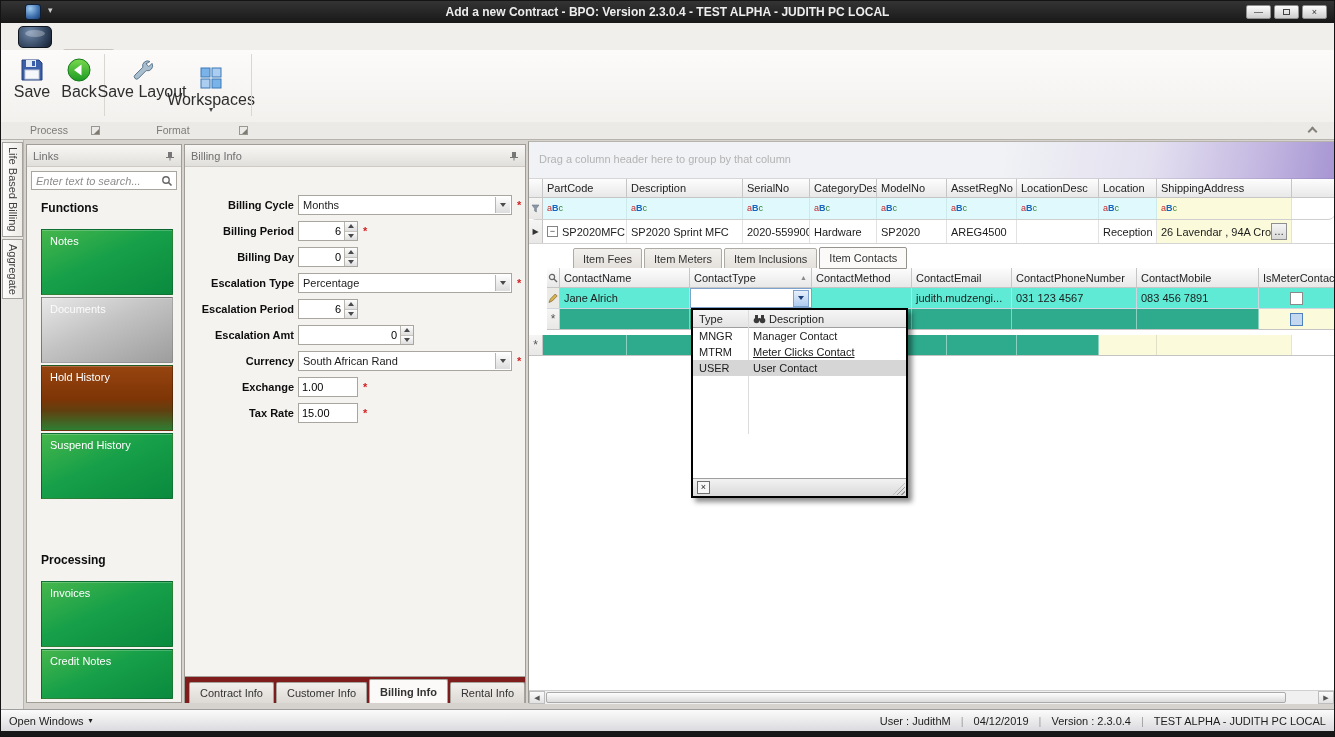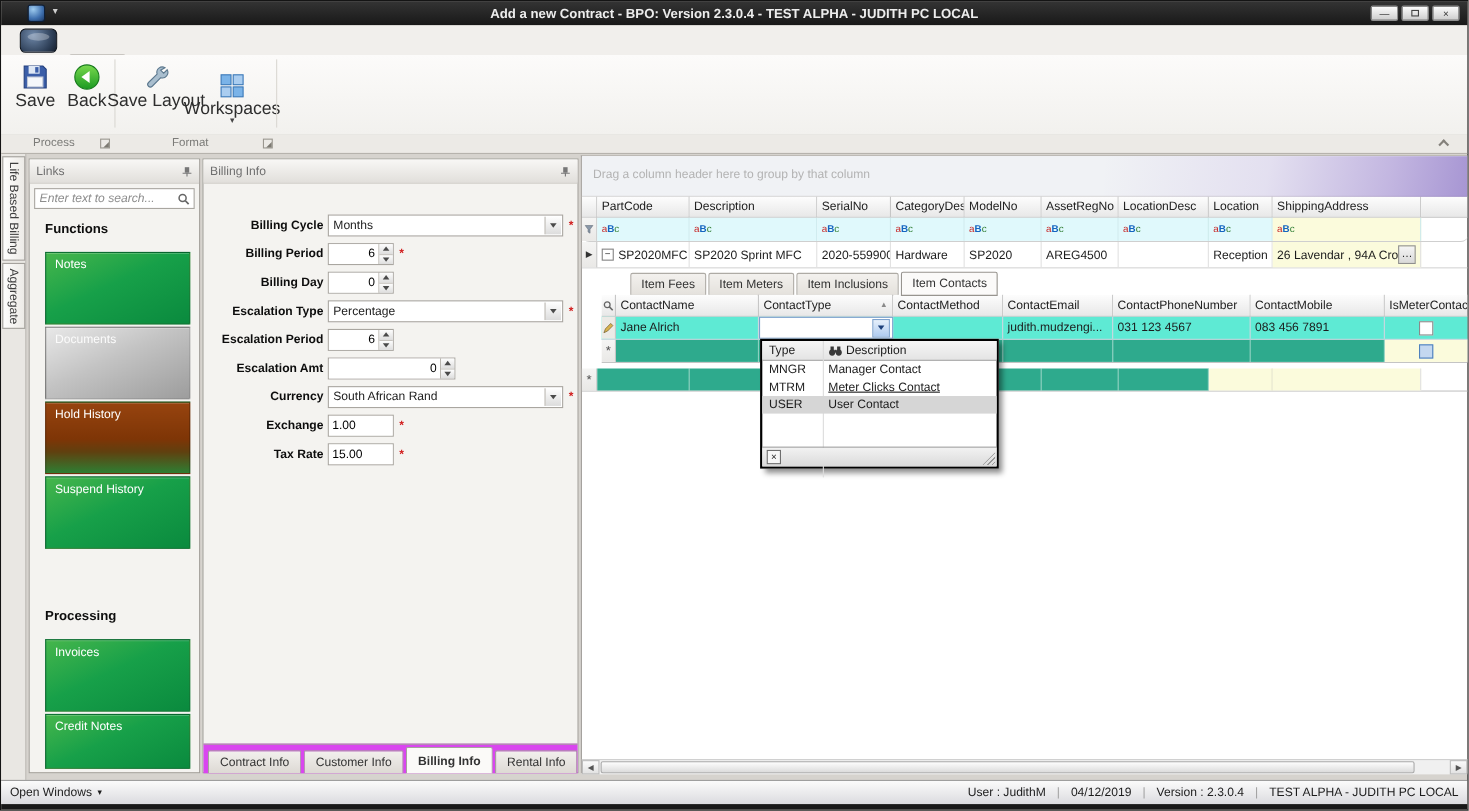--- a/index.html
+++ b/index.html
@@ -60,21 +60,21 @@
 .utri{width:0;height:0;border-left:3px solid transparent;border-right:3px solid transparent;border-bottom:4px solid #4a4a4a;}
 .dtri.sm{border-left-width:3px;border-right-width:3px;border-top-width:4px;}
 .spin{position:absolute;left:113px;height:20px;background:#fff;border:1px solid #a9a6a0;}
 .spin input{position:absolute;left:0;top:0;height:18px;width:calc(100% - 13px);border:none;outline:none;text-align:right;font-family:"Liberation Sans",sans-serif;font-size:11px;padding-right:3px;}
 .spin .btns{position:absolute;right:0;top:0;bottom:0;width:13px;border-left:1px solid #b9b6b0;display:flex;flex-direction:column;}
 .spin .sbtn{flex:1;background:linear-gradient(#fdfdfd,#dedede);display:flex;align-items:center;justify-content:center;}
 .spin .sbtn+.sbtn{border-top:1px solid #c6c3be;}
 .tbox{position:absolute;left:113px;height:20px;background:#fff;border:1px solid #a9a6a0;}
 .tbox input{width:100%;height:18px;border:none;outline:none;font-family:"Liberation Sans",sans-serif;font-size:11px;padding:0 3px;}
 .req{position:absolute;color:#d21f1f;font-weight:bold;line-height:20px;}
-.btabs{position:absolute;left:0;right:0;top:531px;height:27px;background:#d946ef;border-top:1px solid #a6a39d;display:flex;align-items:flex-end;padding:0 4px;gap:2px;}
+.btabs{position:absolute;left:0;right:0;top:531px;height:27px;background:#7f1d1d;border-top:1px solid #a6a39d;display:flex;align-items:flex-end;padding:0 4px;gap:2px;}
 .btab{height:21px;line-height:21px;padding:0 10px;background:linear-gradient(#f2f0ed,#ddd9d4);border:1px solid #a6a39d;border-bottom:none;border-radius:2px 2px 0 0;color:#333;white-space:nowrap;}
 .btab.active{background:#fbfaf8;height:24px;line-height:24px;font-weight:bold;}
 
 .gridpanel{position:absolute;left:527px;top:140px;width:806px;height:562px;background:#fff;border-left:1px solid #9b9893;border-top:1px solid #b6b3ad;}
 .groupbar{position:absolute;left:0;top:0;width:100%;height:37px;background:#f0f2f5;border-bottom:1px solid #d6d6d6;}
 .grouphint{position:absolute;left:10px;top:11px;color:#b3b3b3;}
 .ornament{position:absolute;right:0;top:0;width:330px;height:37px;background:linear-gradient(100deg,rgba(255,255,255,0) 0%,rgba(176,150,220,.20) 45%,rgba(140,110,200,.45) 78%,rgba(118,88,188,.60) 100%);}
 .ghdr{position:absolute;height:19px;background:linear-gradient(#fdfdfd,#e8e8e8);border-right:1px solid #c6c6c6;border-bottom:1px solid #c6c6c6;display:flex;align-items:center;padding:0 4px;color:#222;white-space:nowrap;overflow:hidden;}
 .gcell{position:absolute;top:0;height:100%;display:flex;align-items:center;padding:0 4px;border-right:1px solid #e2e2e2;white-space:nowrap;overflow:hidden;}
 .frow .gcell{background:#e0f9fc;border-right:1px solid #cde9ec;}
@@ -89,21 +89,21 @@
 .cbox.newrow{border:1px solid #4f81bd;background:#c4d8f0;}
 .abc{font-size:9px;letter-spacing:0;line-height:1;}
 .abc .a1{color:#c62828;}
 .abc .a2{color:#1565c0;font-weight:bold;}
 .abc .a3{color:#2e7d32;}
 
 .hscroll{position:absolute;left:0;top:548px;width:100%;height:14px;background:#f0f0f0;border-top:1px solid #d0d0d0;}
 .scrbtn{position:absolute;top:0;width:16px;height:13px;background:linear-gradient(#fbfbfb,#e2e2e2);border:1px solid #bdbdbd;display:flex;align-items:center;justify-content:center;font-size:7px;color:#555;}
 .scrthumb{position:absolute;top:1px;height:11px;background:linear-gradient(#fdfdfd,#dcdcdc);border:1px solid #aaa;border-radius:2px;}
 
-.popup{position:absolute;left:690px;top:307px;width:217px;height:118px;background:#fff;border:2px solid #000;box-shadow:4px 4px 5px rgba(0,0,0,.45);z-index:60;}
+.popup{position:absolute;left:690px;top:307px;width:217px;height:190px;background:#fff;border:2px solid #000;box-shadow:4px 4px 5px rgba(0,0,0,.45);z-index:60;}
 .pop-hdr{position:absolute;left:0;top:0;width:100%;height:18px;background:linear-gradient(#f6f6f6,#e4e4e4);border-bottom:1px solid #9f9f9f;display:flex;align-items:center;}
 .pop-row{position:absolute;left:0;width:100%;height:16px;display:flex;align-items:center;}
 .pop-type{width:55px;padding-left:6px;flex:0 0 auto;}
 .pop-desc{padding-left:5px;}
 .pop-colsep{position:absolute;left:55px;top:0;width:1px;height:124px;background:#dcdcdc;}
 .pop-bottom{position:absolute;left:0;bottom:0;width:100%;height:18px;background:linear-gradient(#f2f2f2,#dadada);border-top:1px solid #9f9f9f;}
 .pop-x{position:absolute;left:4px;top:2px;width:13px;height:13px;border:1px solid #6e6e6e;background:#f7f7f7;display:flex;align-items:center;justify-content:center;font-size:9px;color:#222;line-height:1;}
 .grip{position:absolute;right:1px;bottom:1px;width:12px;height:12px;background:repeating-linear-gradient(135deg,transparent 0 2px,#9a9a9a 2px 3px);clip-path:polygon(100% 0,100% 100%,0 100%);}
 
 .statusbar{position:absolute;left:0;top:708px;width:100%;height:22px;background:linear-gradient(#fbfbfb,#dbdbdf);border-top:1px solid #9e9e9e;display:flex;align-items:center;}

